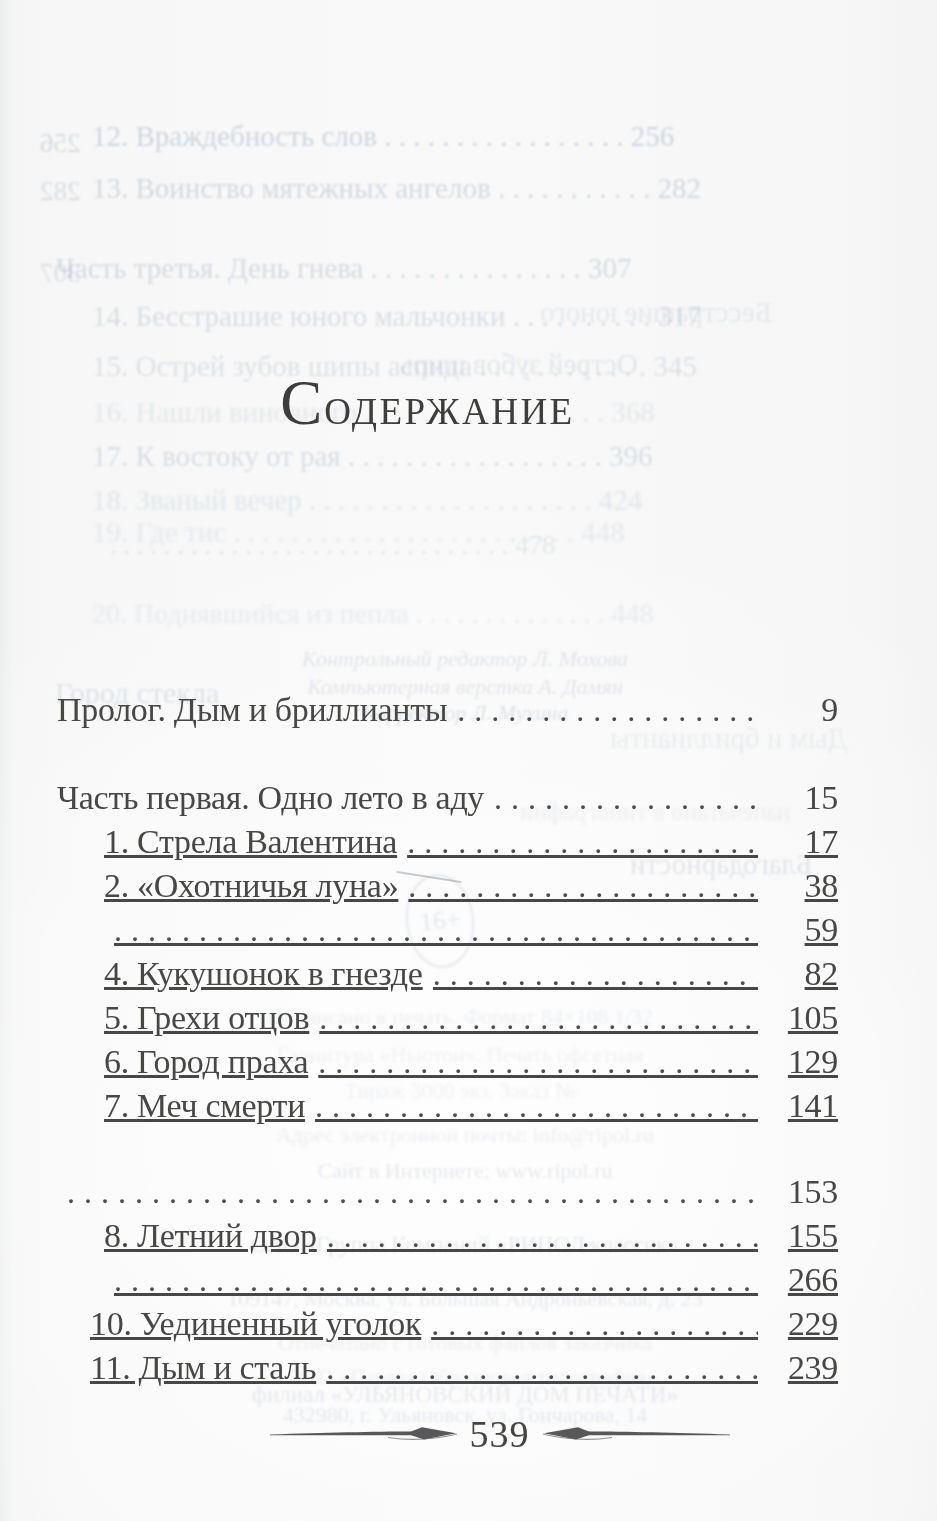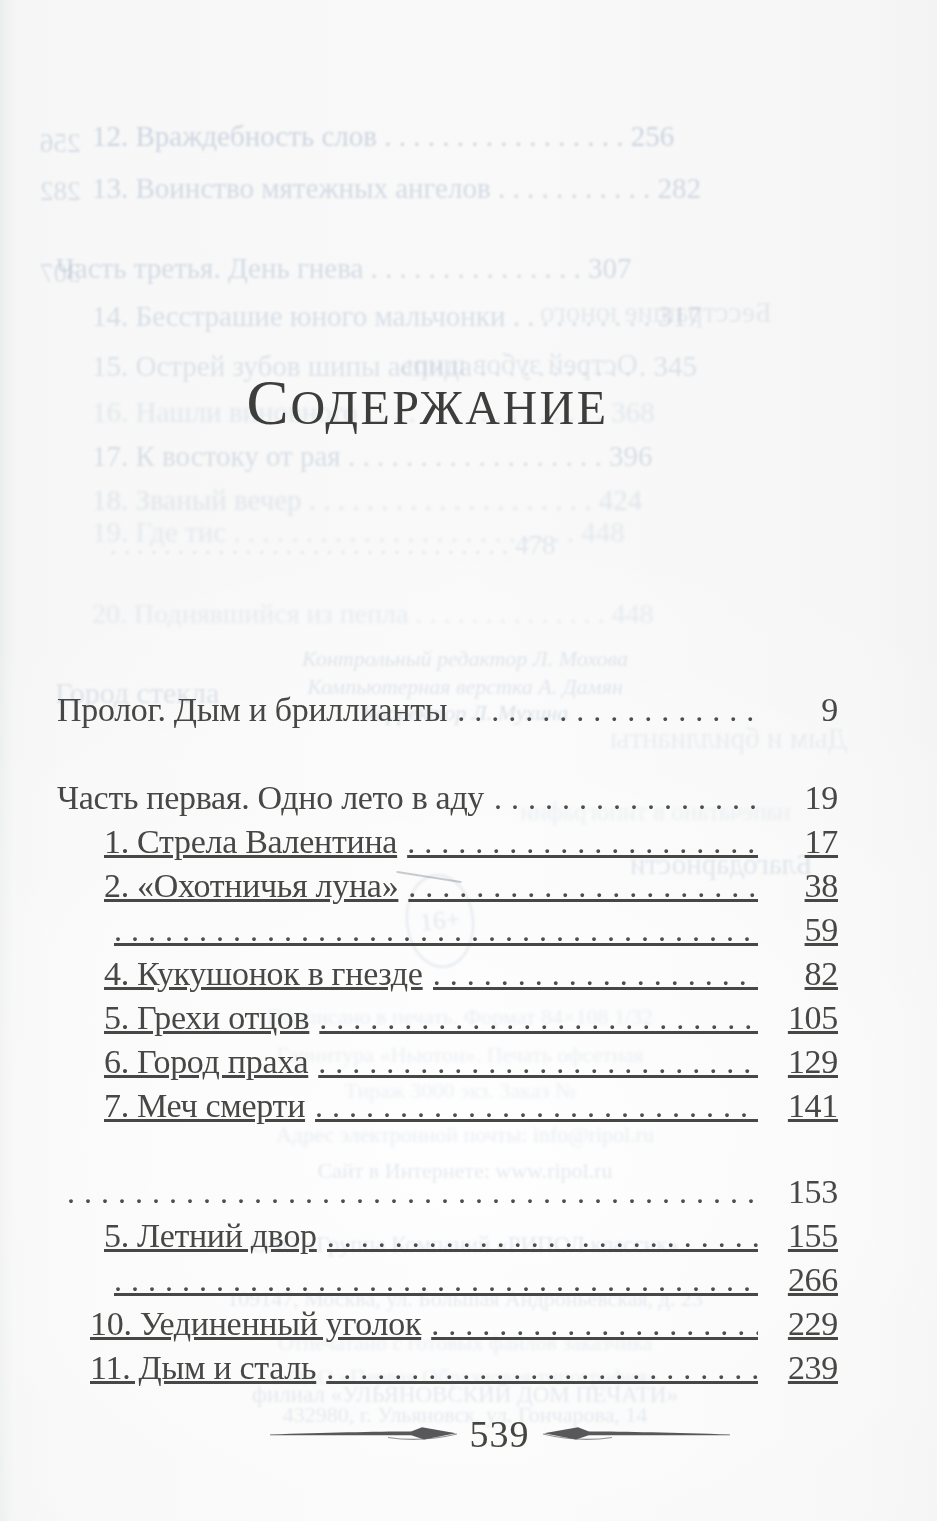--- a/index.html
+++ b/index.html
@@ -46,21 +46,21 @@
   .title {
     position:absolute; top:372px; left:0; right:0;
     margin:0; text-align:center;
     transform:translateX(-41px);
     color:var(--title-ink,#3e3e3c);
     font-weight:normal;
     letter-spacing:2px;
     line-height:1;
   }
   .t-first { font-size:63px; }
-  .t-rest  { font-size:48px; letter-spacing:2.5px; }
+  .t-rest  { font-size:37px; letter-spacing:2.5px; }
   
   .toc {
     position:absolute; left:57px; top:688px; width:781px;
   }
   .toc-row {
     display:flex; align-items:baseline;
     height:44px; line-height:44px;
     font-size:34px;
     letter-spacing:-0.3px;
     white-space:nowrap;
@@ -145,21 +145,21 @@
 
   <div class="toc" id="tocList">
       <div class="toc-row prologue">
         <span class="toc-label">Пролог. Дым и бриллианты</span>
         <span class="leader">............................................................</span>
         <span class="toc-page">9</span>
       </div>
       <div class="toc-row part">
         <span class="toc-label">Часть первая. Одно лето в аду</span>
         <span class="leader">............................................................</span>
-        <span class="toc-page">19</span>
+        <span class="toc-page">15</span>
       </div>
       <div class="toc-row chapter">
         <span class="toc-label">1. Стрела Валентина</span>
         <span class="leader">............................................................</span>
         <span class="toc-page">17</span>
       </div>
       <div class="toc-row chapter">
         <span class="toc-label">2. «Охотничья луна»</span>
         <span class="leader">............................................................</span>
         <span class="toc-page">38</span>
@@ -186,21 +186,21 @@
       <div class="toc-row chapter">
         <span class="toc-label">7. Меч смерти</span>
         <span class="leader">............................................................</span>
         <span class="toc-page">141</span>
       </div>
       <div class="toc-row part">
         <span class="leader">............................................................</span>
         <span class="toc-page">153</span>
       </div>
       <div class="toc-row chapter">
-        <span class="toc-label">5. Летний двор</span>
+        <span class="toc-label">8. Летний двор</span>
         <span class="leader">............................................................</span>
         <span class="toc-page">155</span>
       </div>
       <div class="toc-row chapter">
         <span class="leader">............................................................</span>
         <span class="toc-page">266</span>
       </div>
       <div class="toc-row chapter two-digit">
         <span class="toc-label">10. Уединенный уголок</span>
         <span class="leader">............................................................</span>

